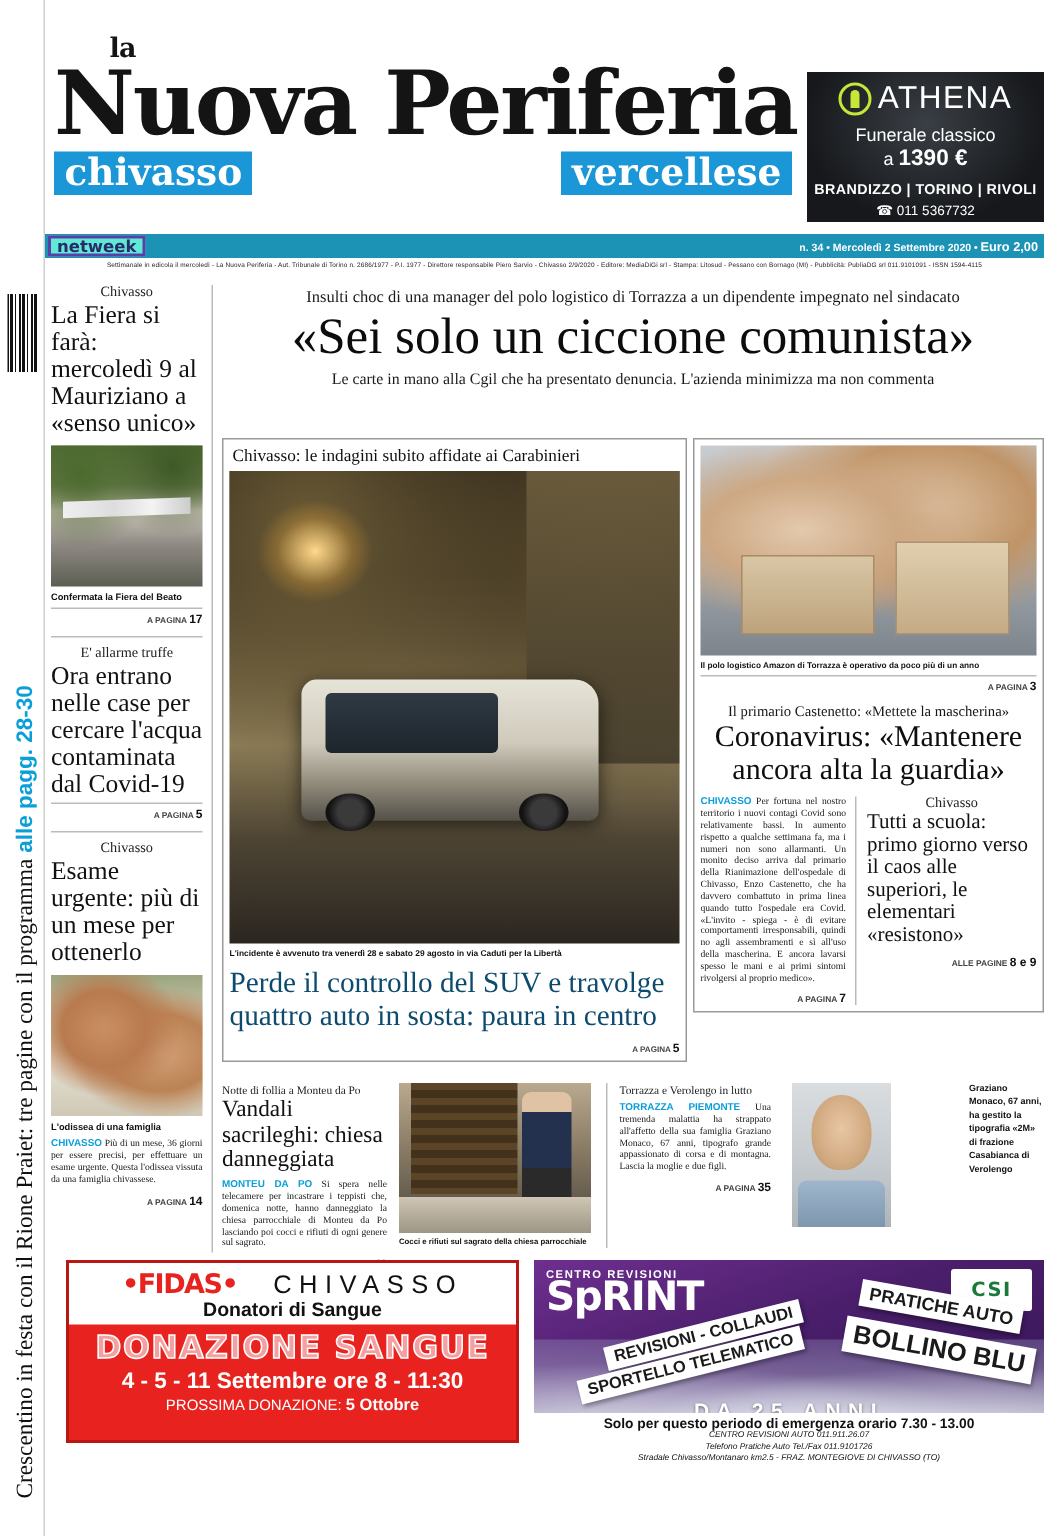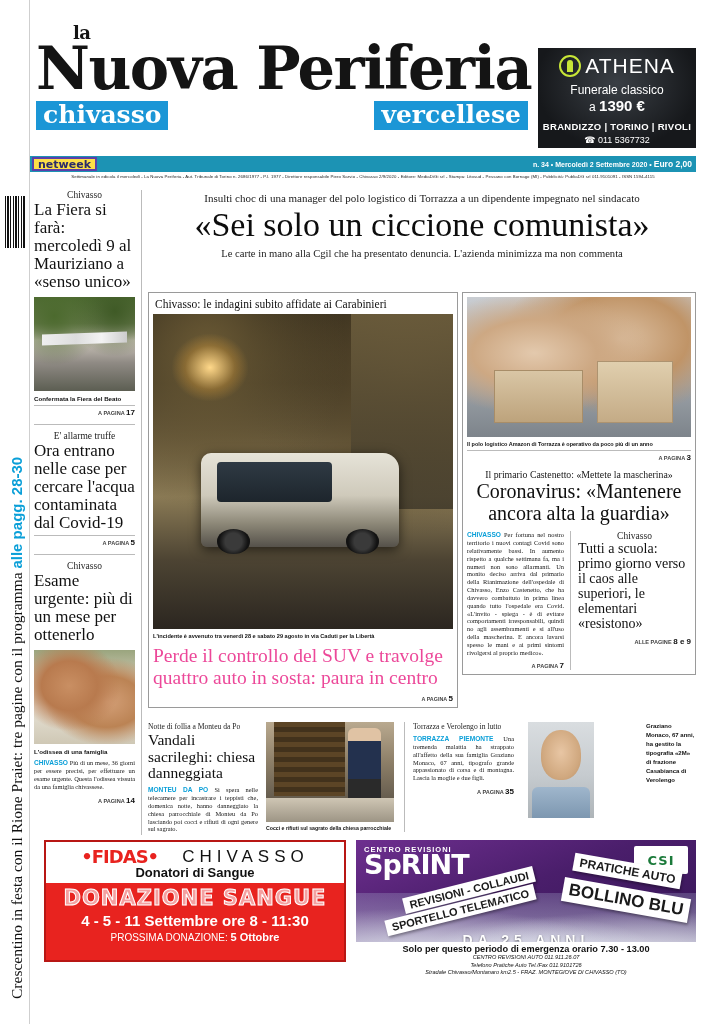--- a/index.html
+++ b/index.html
@@ -82,21 +82,21 @@
   }
   .athena-tel { font-size: 9px; margin-top: 3px; }
 
   
   .infobar {
     position: absolute; left: 30px; top: 156px; width: 666px; height: 16px;
     background: #1c93b4;
   }
   .netweek {
     position: absolute; left: 2px; top: 1px; height: 14px;
-    background: #fde047; border: 2px solid #5b3fa8; color: #2a2a6a;
+    background: #5eead4; border: 2px solid #5b3fa8; color: #2a2a6a;
     font-family: "DejaVu Sans", sans-serif; font-weight: bold;
     font-size: 11px; padding: 0 4px; line-height: 12px;
   }
   .issue {
     position: absolute; right: 4px; top: 3px;
     color: #fff; font-family: "Liberation Sans", sans-serif;
     font-size: 7px; font-weight: bold;
   }
   .issue b { font-size: 8.5px; }
   .colophon {
@@ -196,21 +196,21 @@
   }
   .mb-photo .bld {
     position: absolute; right: 0; top: 0; width: 34%; height: 62%;
     background: linear-gradient(180deg,#6e5f3e,#40392a); opacity: .85;
   }
   .mb-capt {
     font-family: "Liberation Sans", sans-serif; font-size: 5.6px;
     font-weight: bold; color: #111; margin-top: 4px;
   }
   .mb-head {
-    font-size: 19.5px; line-height: 1.14; margin-top: 6px; color: #ec4899;
+    font-size: 19.5px; line-height: 1.14; margin-top: 6px; color: #0c4a6e;
   }
   .mb-apag {
     font-family: "Liberation Sans", sans-serif; font-size: 5.4px; font-weight: bold;
     color: #444; text-align: right; margin-top: 5px;
   }
   .mb-apag b { font-size: 8px; color: #111; }
 
   
   .rbox {
     position: absolute; left: 462px; top: 292px; width: 234px;

